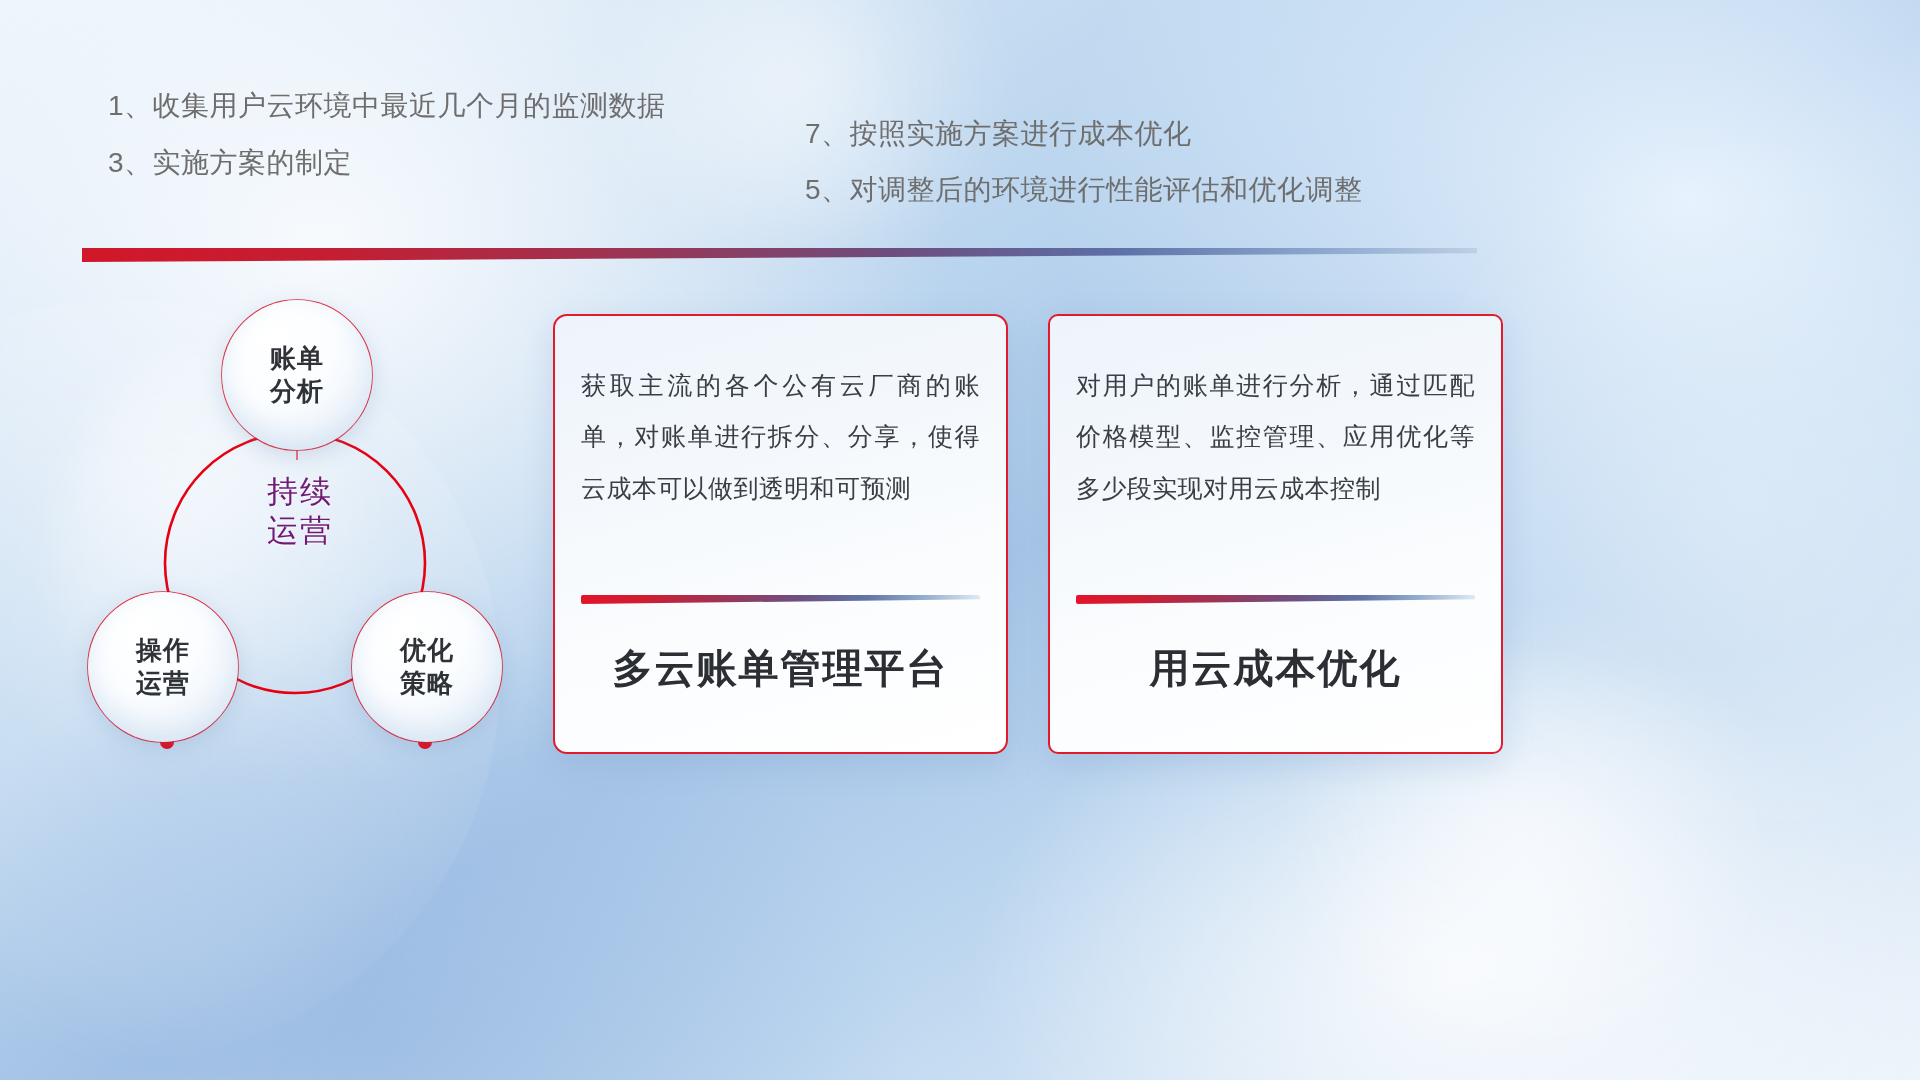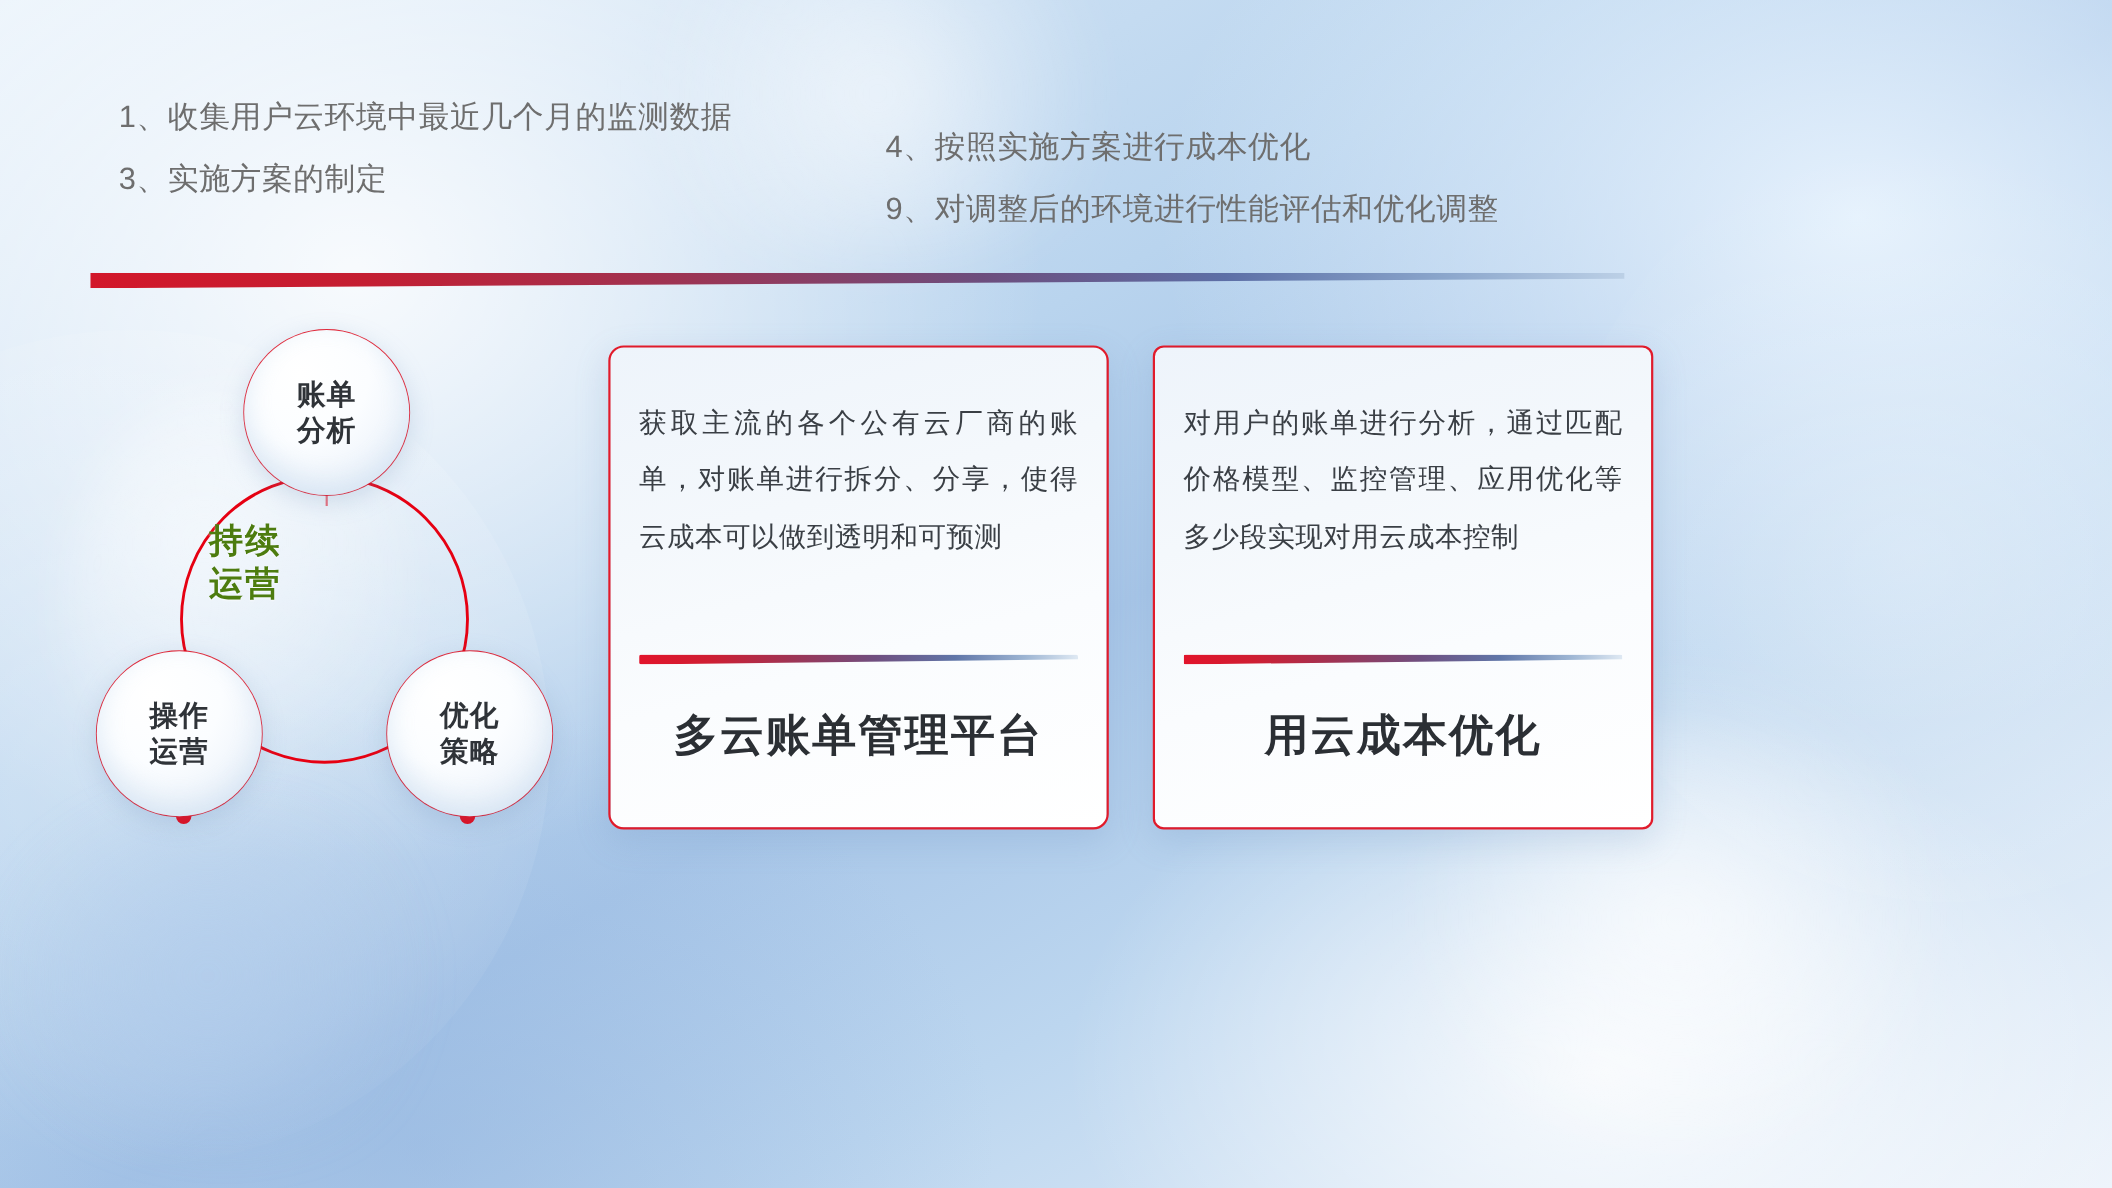--- a/index.html
+++ b/index.html
@@ -111,22 +111,22 @@
   .bubble-label {
     font-size:26px; font-weight:bold; color:#2f3338;
     line-height:1.28; letter-spacing:1px;
   }
   #bubble-top    { left:152px; top:20px;  width:150px; height:150px; }
   #bubble-left   { left:18px;  top:312px; width:150px; height:150px; }
   #bubble-right  { left:282px; top:312px; width:150px; height:150px; }
 
   #center-label {
     position:absolute; left:120px; top:192px; width:220px;
-    text-align:left;
-    font-size:31px; font-weight:bold; color:#4d7c0f;
+    text-align:center;
+    font-size:31px; font-weight:normal; color:#701a75;
     line-height:1.27; letter-spacing:2px;
     text-shadow:0 1px 2px rgba(255,255,255,.75);
   }
 
   
   .card {
     position:absolute;
     top:314px; width:455px; height:440px;
     border:2px solid #e11b2b;
     border-radius:14px;
@@ -177,22 +177,22 @@
 </div>
 
 <div id="content">
 
   <div class="list-col" id="list-left">
     <div class="list-item">1、收集用户云环境中最近几个月的监测数据</div>
     <div class="list-item">3、实施方案的制定</div>
   </div>
 
   <div class="list-col" id="list-right">
-    <div class="list-item">4、按照实施方案进行成本优化</div>
-    <div class="list-item">9、对调整后的环境进行性能评估和优化调整</div>
+    <div class="list-item">7、按照实施方案进行成本优化</div>
+    <div class="list-item">5、对调整后的环境进行性能评估和优化调整</div>
   </div>
 
   <div id="main-divider">
     <div class="bar"></div>
   </div>
 
   <div id="venn">
     <svg viewBox="0 0 490 500" width="490" height="500">
 
       <circle cx="225" cy="283" r="130" fill="none" stroke="#e60012" stroke-width="2.6"></circle>

